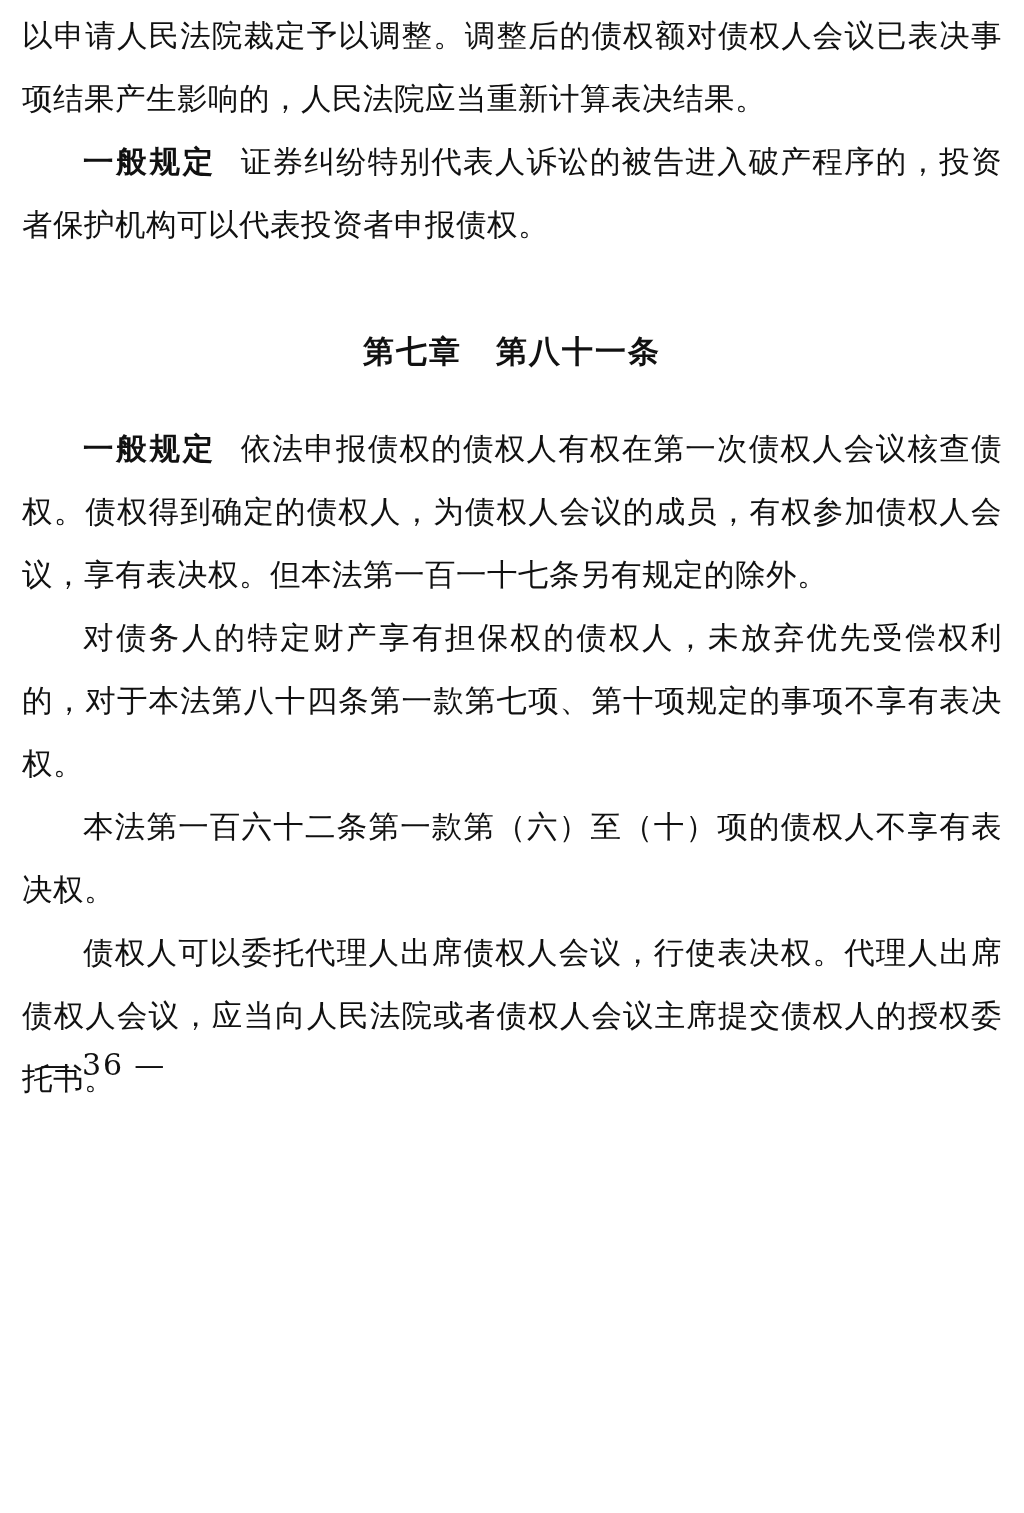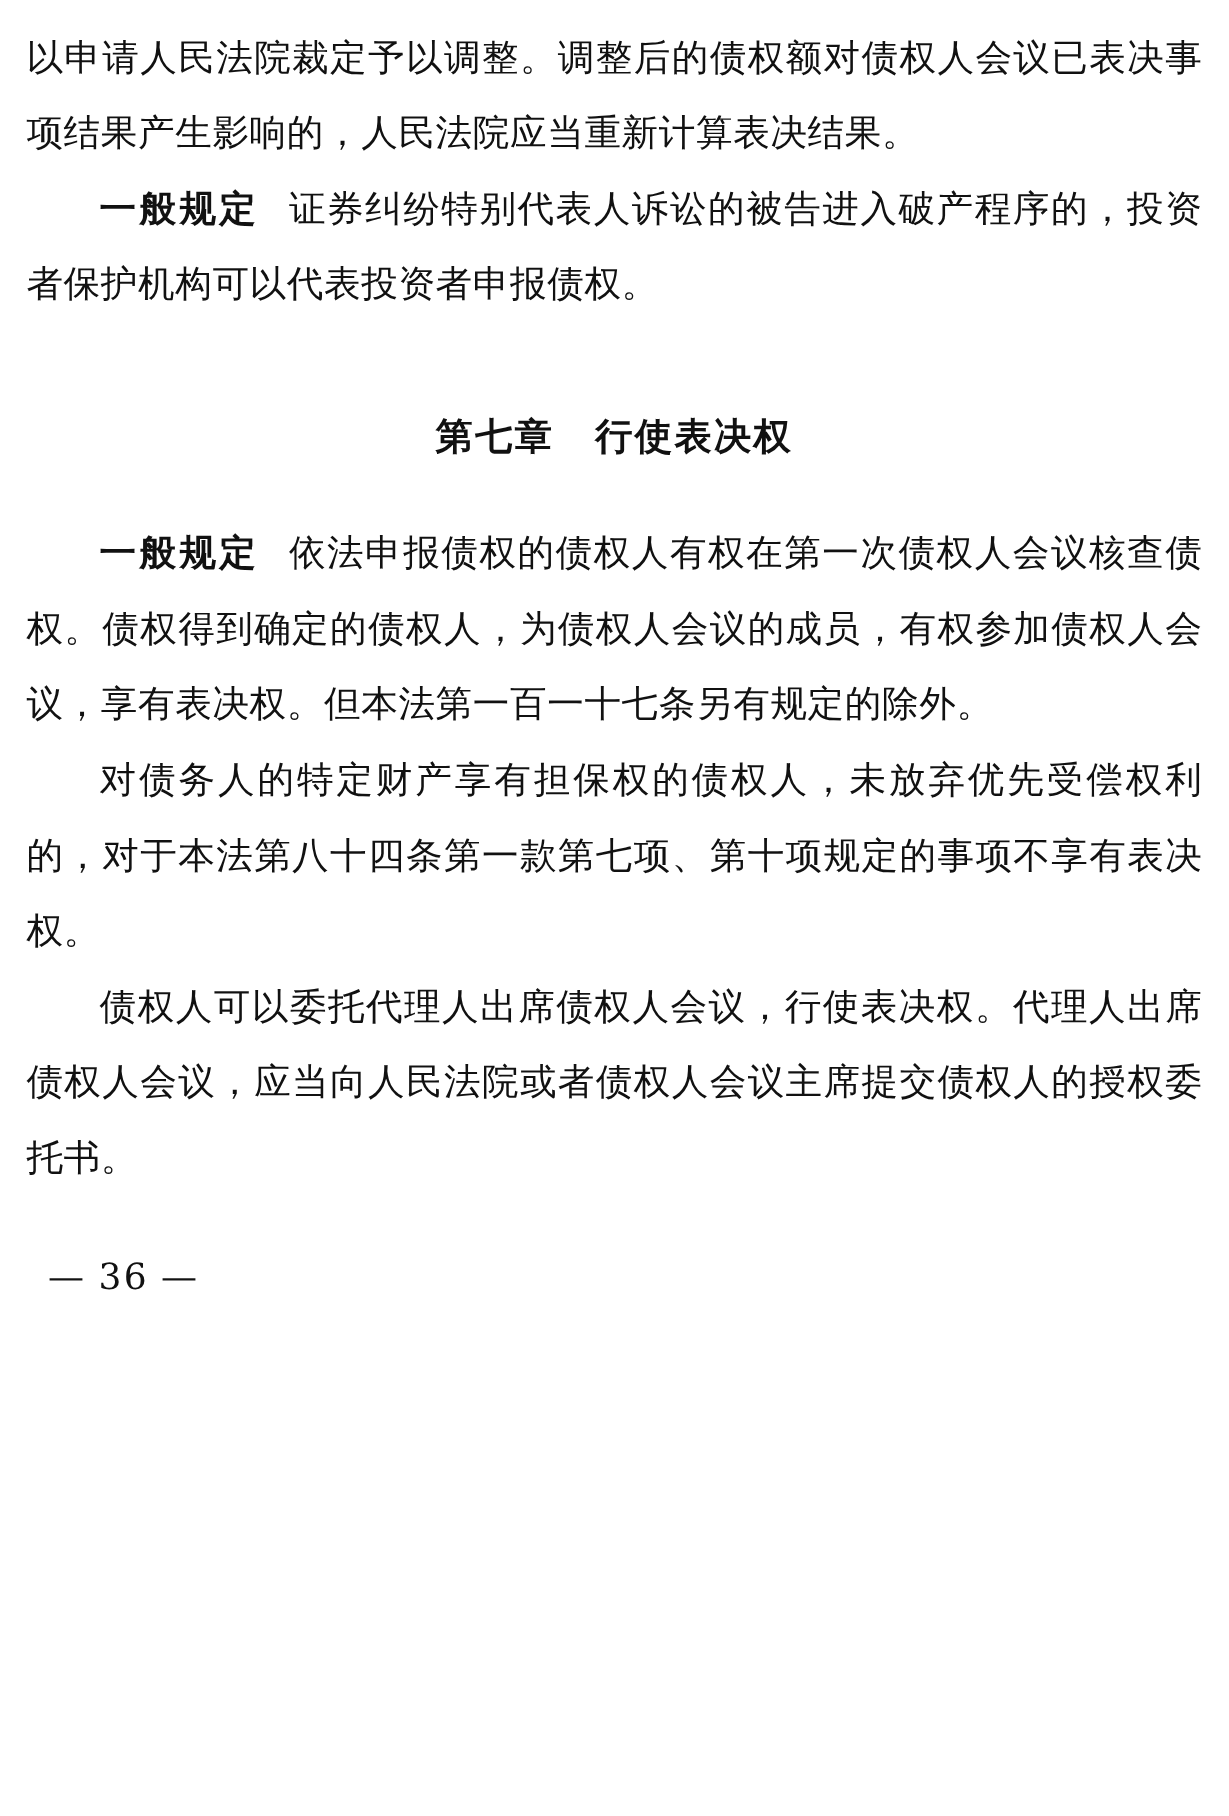--- a/index.html
+++ b/index.html
@@ -13,21 +13,21 @@
     position: relative;
     font-family: "DejaVu Serif", "Liberation Serif", serif;
     color: #111111;
     overflow: hidden;
   }
   .page {
     position: relative;
     width: 1024px;
     height: 1100px;
     box-sizing: border-box;
-    padding: 17px 22px;
+    padding: 4px 22px;
   }
   .body-text {
     font-size: 30.5px;
     line-height: 63px;
     letter-spacing: 0.5px;
     text-align: justify;
     text-justify: inter-ideograph;
     margin: 0;
   }
   .p-indent {
@@ -89,30 +89,31 @@
 <body>
 
 <div class="page">
 
   <p class="body-text p-first">以申请人民法院裁定予以调整。调整后的债权额对债权人会议已表决事项结果产生影响的，人民法院应当重新计算表决结果。</p>
 
   <p class="body-text p-indent"><span class="article-label">一般规定</span><span style="display:inline-block;width:24px"></span><span>证券纠纷特别代表人诉讼的被告进入破产程序的，投资者保护机构可以代表投资者申报债权。</span></p>
 
   <div class="spacer-lg"></div>
 
-  <h1 class="chapter-title"><span>第七章</span><span class="gap"></span><span>行使表决权</span></h1>
+  <h1 class="chapter-title"><span>第七章</span><span class="gap"></span><span>第八十一条</span></h1>
 
 
   <div class="spacer-lg"></div>
 
   <p class="body-text p-indent"><span class="article-label">一般规定</span><span style="display:inline-block;width:24px"></span><span>依法申报债权的债权人有权在第一次债权人会议核查债权。债权得到确定的债权人，为债权人会议的成员，有权参加债权人会议，享有表决权。但本法第一百一十七条另有规定的除外。</span></p>
 
 
   <p class="body-text p-indent">对债务人的特定财产享有担保权的债权人，未放弃优先受偿权利的，对于本法第八十四条第一款第七项、第十项规定的事项不享有表决权。</p>
 
+  <p class="body-text p-indent">本法第一百六十二条第一款第（六）至（十）项的债权人不享有表决权。</p>
 
   <p class="body-text p-indent">债权人可以委托代理人出席债权人会议，行使表决权。代理人出席债权人会议，应当向人民法院或者债权人会议主席提交债权人的授权委托书。</p>
 
 
   <div class="footer">
     <span class="dash">—</span><span>36</span><span class="dash">—</span>
   </div>
 
 </div>
 

